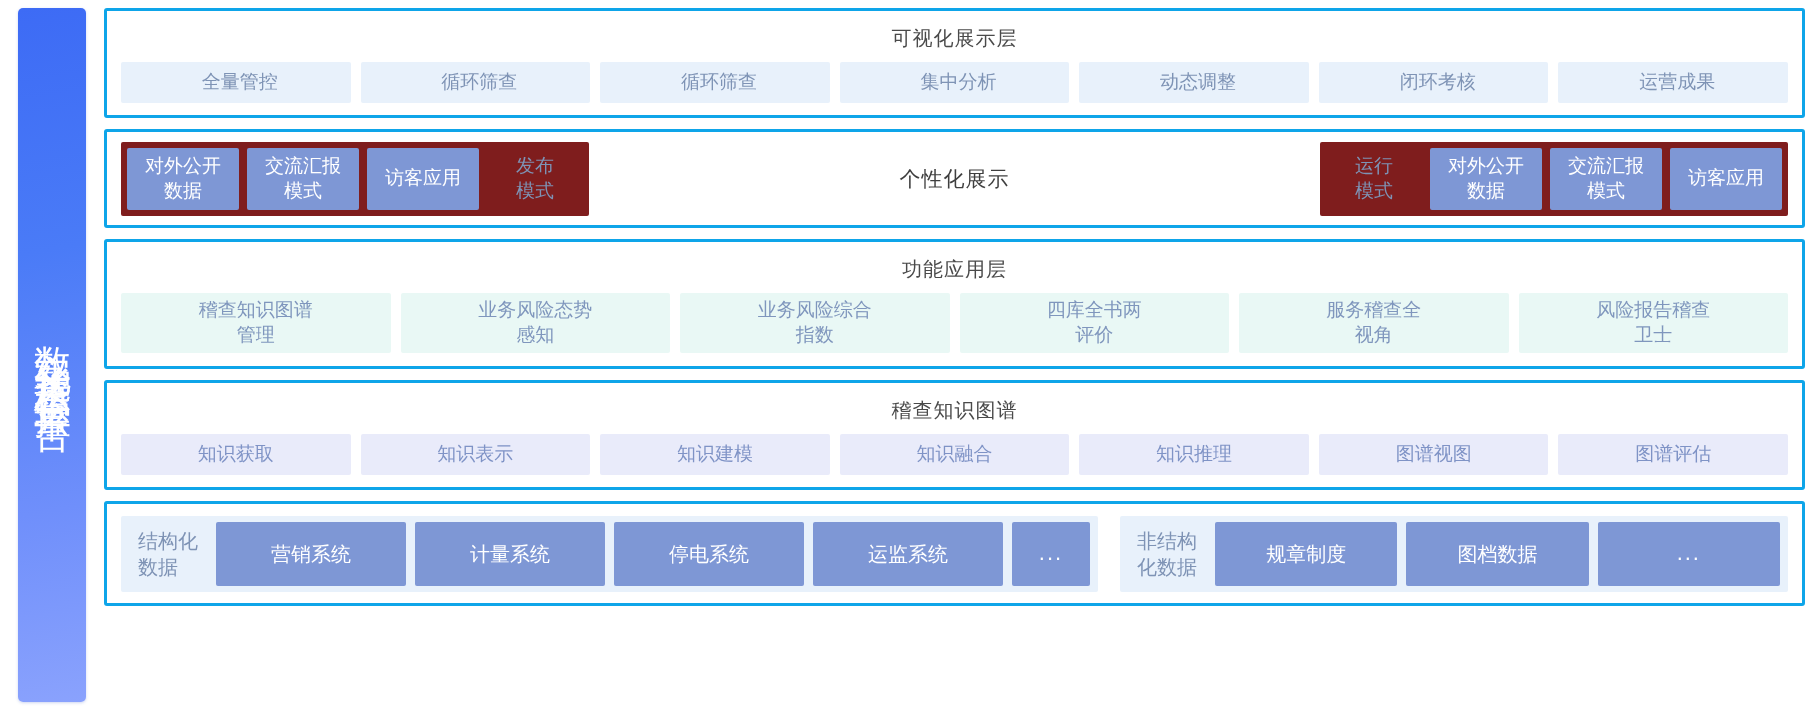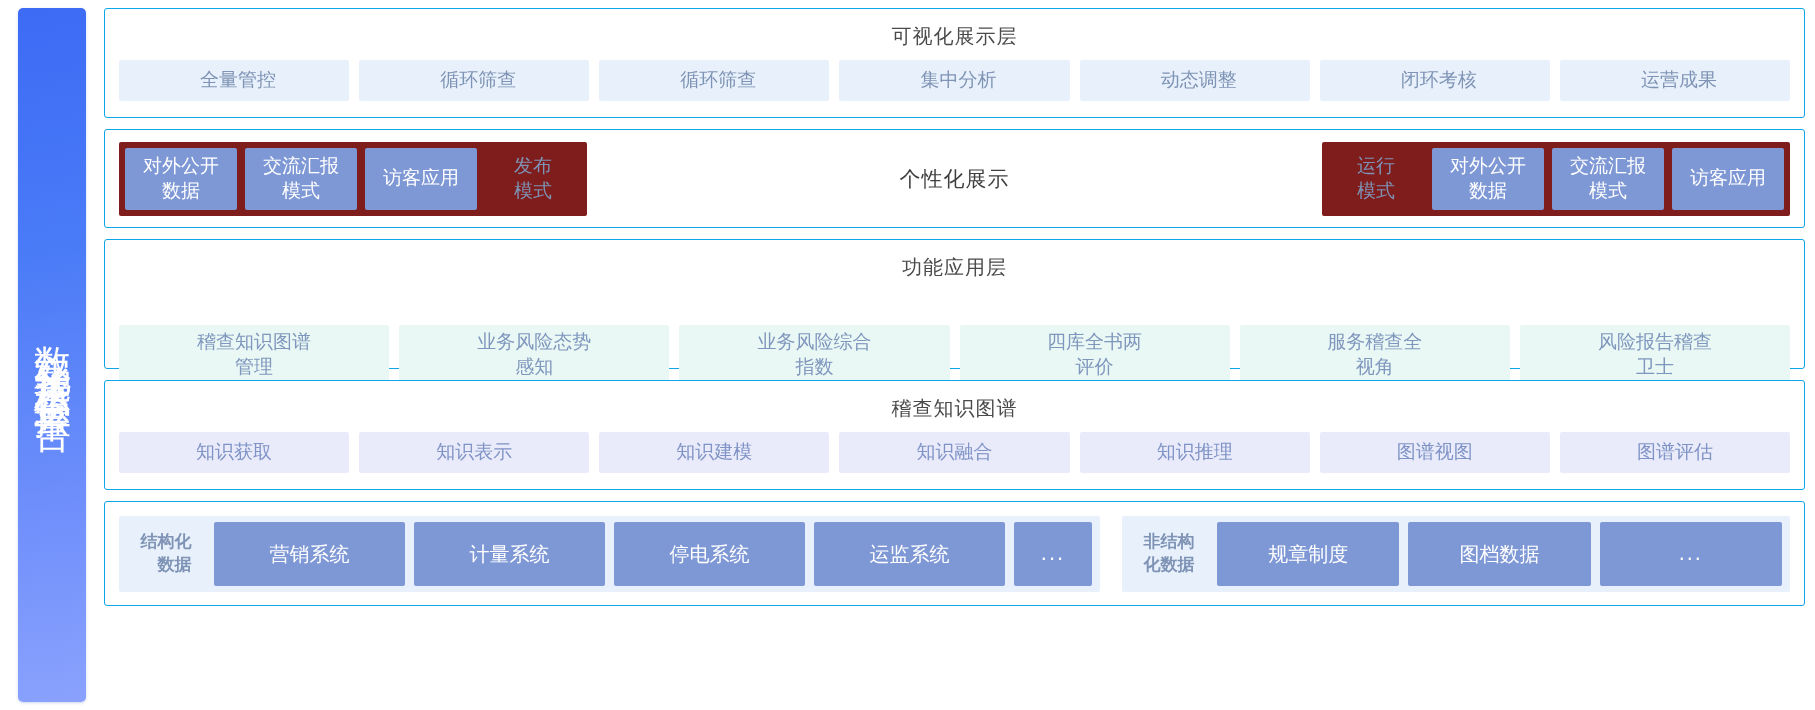--- a/index.html
+++ b/index.html
@@ -41,21 +41,21 @@
 
   
   .layers {
     flex: 1 1 auto;
     display: flex;
     flex-direction: column;
     gap: 11px;
     min-width: 0;
   }
   .layer {
-    border: 1px solid #0ea5e9;
+    border: 3px solid #0ea5e9;
     border-radius: 3px;
     background: #ffffff;
     padding: 9px 14px 11px 14px;
     display: flex;
     flex-direction: column;
     min-height: 0;
   }
   .layer-title {
     text-align: center;
     font-size: 20px;
@@ -121,21 +121,21 @@
     flex: 1 1 auto;
     display: flex;
     align-items: center;
     justify-content: center;
     font-size: 21px;
     color: #3f3f3f;
     letter-spacing: 1px;
   }
 
   
-  .layer-func { height: 130px; gap: 34px; }
+  .layer-func { height: 130px; }
   .layer-func .chip { height: 60px; }
 
   
   .layer-kg { height: 110px; }
   .layer-kg .chip { height: 41px; }
 
   
   .layer-data {
     height: 105px;
     padding: 9px 14px;
@@ -156,27 +156,26 @@
     border-radius: 2px;
   }
   .data-group.structured { flex: 1 1 0; }
   .data-group.unstructured { flex: 0 0 668px; }
   .data-group .group-label {
     flex: 0 0 auto;
     min-width: 78px;
     display: flex;
     align-items: center;
     justify-content: center;
-    text-align: right;
-    font-size: 17px;
+    text-align: left;
+    font-size: 20px;
     line-height: 1.3;
     color: #7e93b5;
     white-space: pre-line;
     padding: 0 6px;
-    font-weight: bold;
   }
   .data-group .chip.solid-blue { flex: 1 1 0; font-size: 20px; }
   .data-group .chip.ellipsis { flex: 0 0 78px; font-size: 22px; letter-spacing: 2px; }
   .data-group.unstructured .chip.ellipsis { flex: 1 1 0; }
 </style>
 </head>
 <body>
 
 <div class="platform">
 

